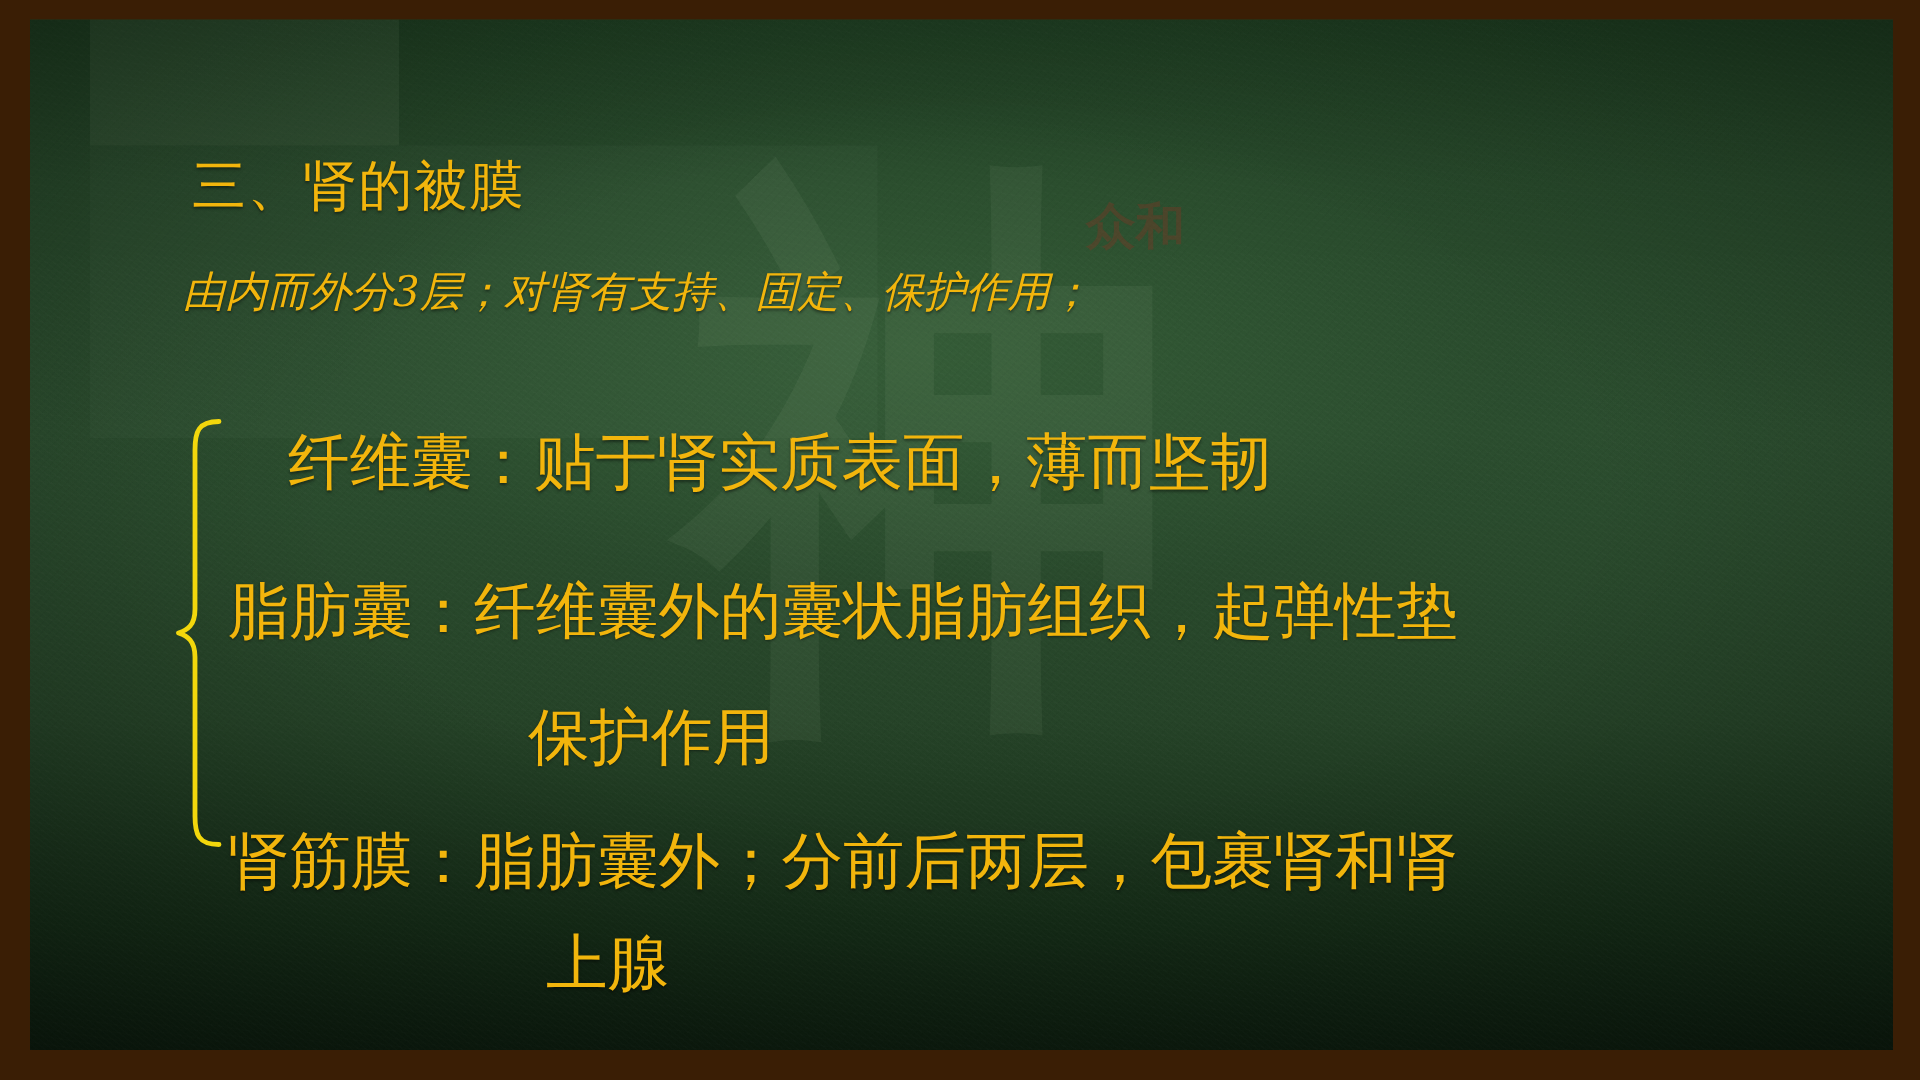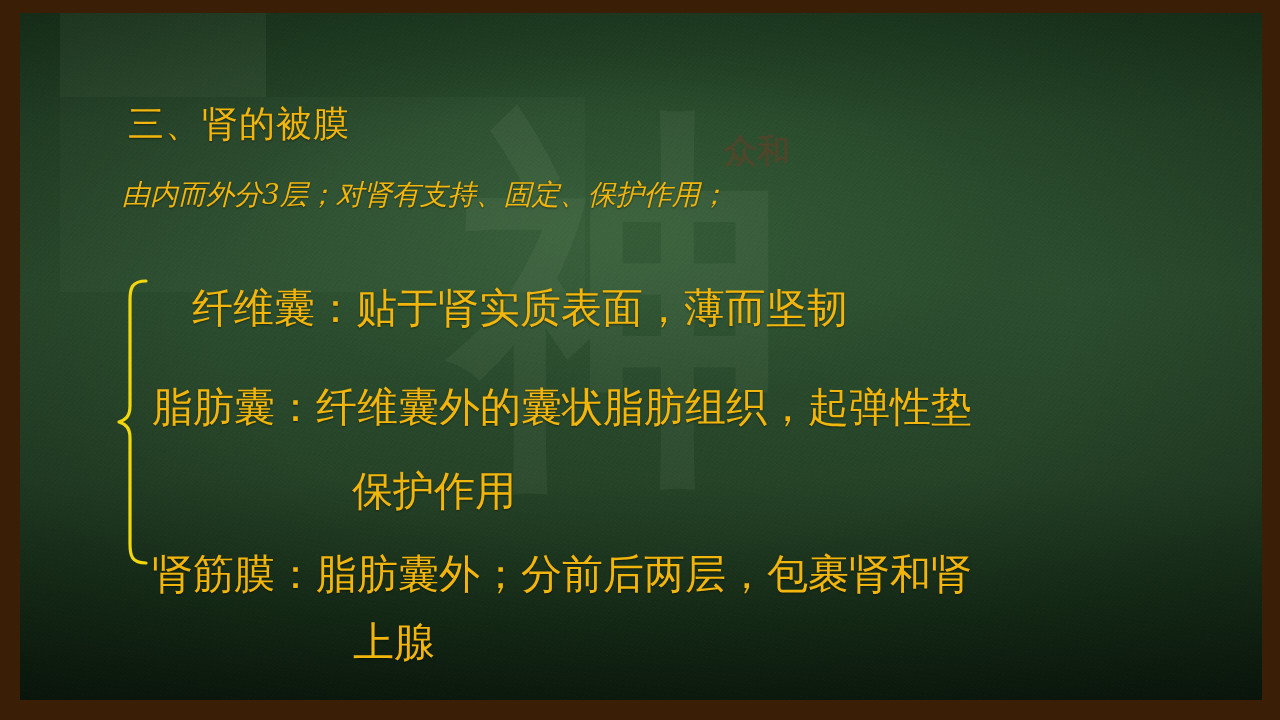--- a/index.html
+++ b/index.html
@@ -144,21 +144,21 @@
     text-shadow: 0 1px 2px rgba(0,0,0,.45);
     font-weight: 400;
   }
 
   .l-title   { left: 128px; top: 100px;  font-size: 36px; letter-spacing: 1px; }
   .l-sub     { left: 122px; top: 176px;  font-size: 28px; letter-spacing: 0px; font-style: italic; }
   .l-i1      { left: 152px; top: 281px;  font-size: 41px; margin-left: 40px; }
   .l-i2      { left: 152px; top: 380px;  font-size: 41px; }
   .l-i2b     { left: 352px; top: 464px;  font-size: 41px; font-family: Liberation Serif, serif; }
   .l-i3      { left: 152px; top: 531px;  font-size: 41px; margin-top: 16px; }
-  .l-i3b     { left: 353px; top: 615px;  font-size: 41px; }
+  .l-i3b     { left: 364px; top: 615px;  font-size: 41px; }
 
   
   .brace {
     position: absolute;
     left: 116px;
     top: 278px;
     width: 34px;
     height: 288px;
     z-index: 3;
     pointer-events: none;

